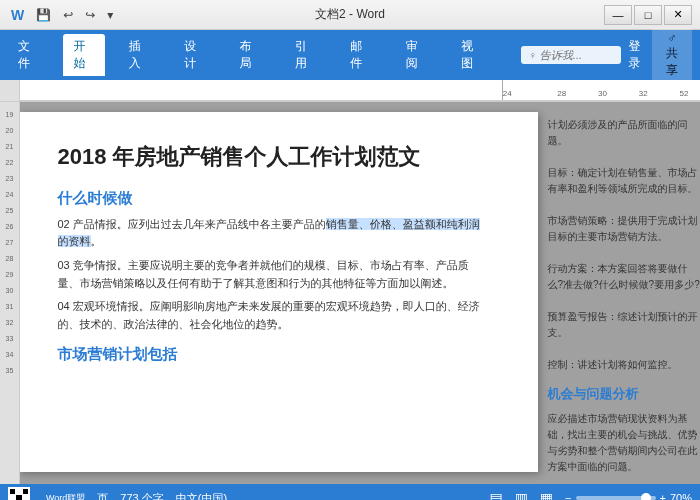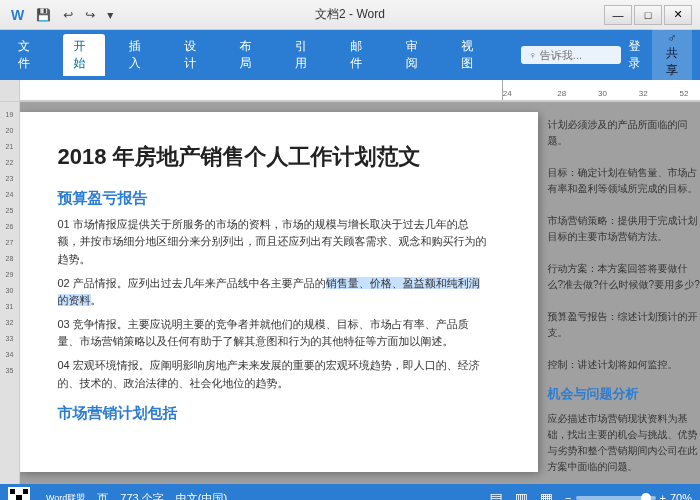--- a/index.html
+++ b/index.html
@@ -35,21 +35,21 @@
     .ribbon-tab {
       color: white;
       font-size: 12px;
       padding: 4px 10px;
       cursor: pointer;
       border-radius: 3px 3px 0 0;
     }
     .ribbon-tab.active { background: white; color: #0369a1; }
     .ribbon-separator { flex: 1; }
     .ribbon-right { display: flex; align-items: center; gap: 8px; color: white; font-size: 12px; }
-    .ribbon-search { background: rgba(255,255,255,0.9); border: none; border-radius: 3px; padding: 3px 8px; font-size: 11px; width: 100px; }
+    .ribbon-search { background: rgba(255,255,255,0.9); border: none; border-radius: 3px; padding: 3px 8px; font-size: 11px; width: 100px; font-style: italic; }
     .ribbon-login { color: white; font-size: 12px; cursor: pointer; }
     .ribbon-share { background: rgba(255,255,255,0.2); color: #0f172a; font-size: 12px; padding: 3px 8px; border-radius: 3px; cursor: pointer; text-align: center; }
 
     
     .ruler-container {
       background: #f0f0f0;
       height: 22px;
       display: flex;
       align-items: center;
       border-bottom: 1px solid #ccc;
@@ -252,23 +252,22 @@
     <div class="side-ruler-mark">34</div>
     <div class="side-ruler-mark">35</div>
   </div>
 
   <div class="document-area">
     <div style="display:flex; gap:10px; align-items:flex-start;">
 
       <div class="document-page">
         <div class="doc-title">2018 年房地产销售个人工作计划范文</div>
 
-        <div class="section-heading">预算盈亏报告</div>
-
-        <div class="doc-paragraph">01 市场情报应提供关于所服务的市场的资料，市场的规模与增长取决于过去几年的总额，并按市场细分地区细分来分别列出，而且还应列出有关顾客需求、观念和购买行为的趋势。</div>
+        <div class="section-heading">什么时候做</div>
+
 
         <div class="doc-paragraph">02 产品情报。应列出过去几年来产品线中各主要产品的<span class="highlight">销售量、价格、盈益额和纯利润的资料</span>。</div>
 
         <div class="doc-paragraph">03 竞争情报。主要应说明主要的竞争者并就他们的规模、目标、市场占有率、产品质量、市场营销策略以及任何有助于了解其意图和行为的其他特征等方面加以阐述。</div>
 
         <div class="doc-paragraph">04 宏观环境情报。应阐明影响房地产未来发展的重要的宏观环境趋势，即人口的、经济的、技术的、政治法律的、社会化地位的趋势。</div>
 
         <div class="section-heading">市场营销计划包括</div>
       </div>
 

